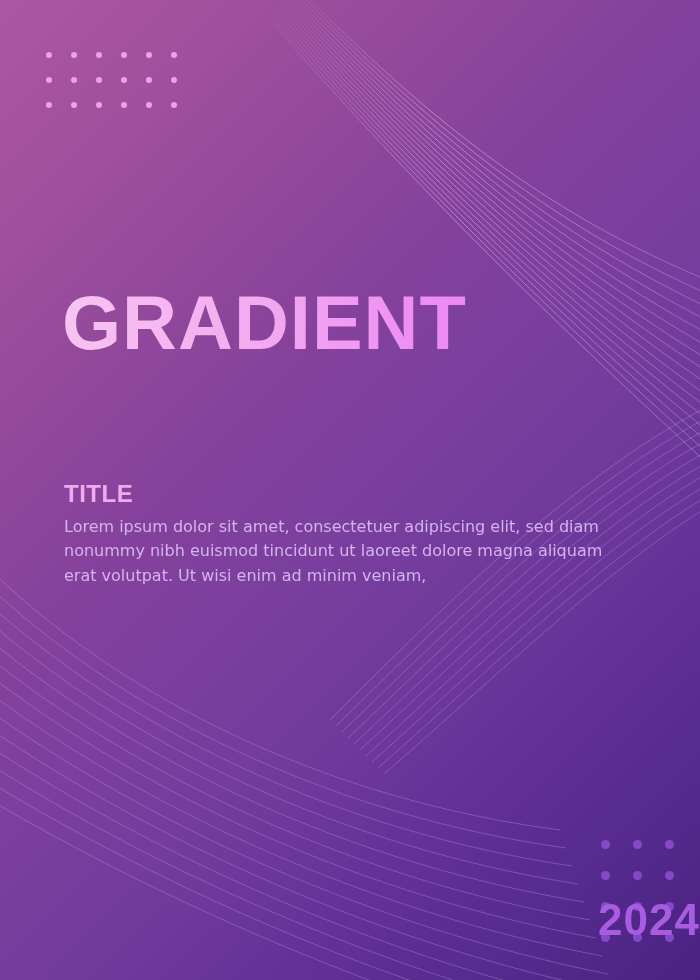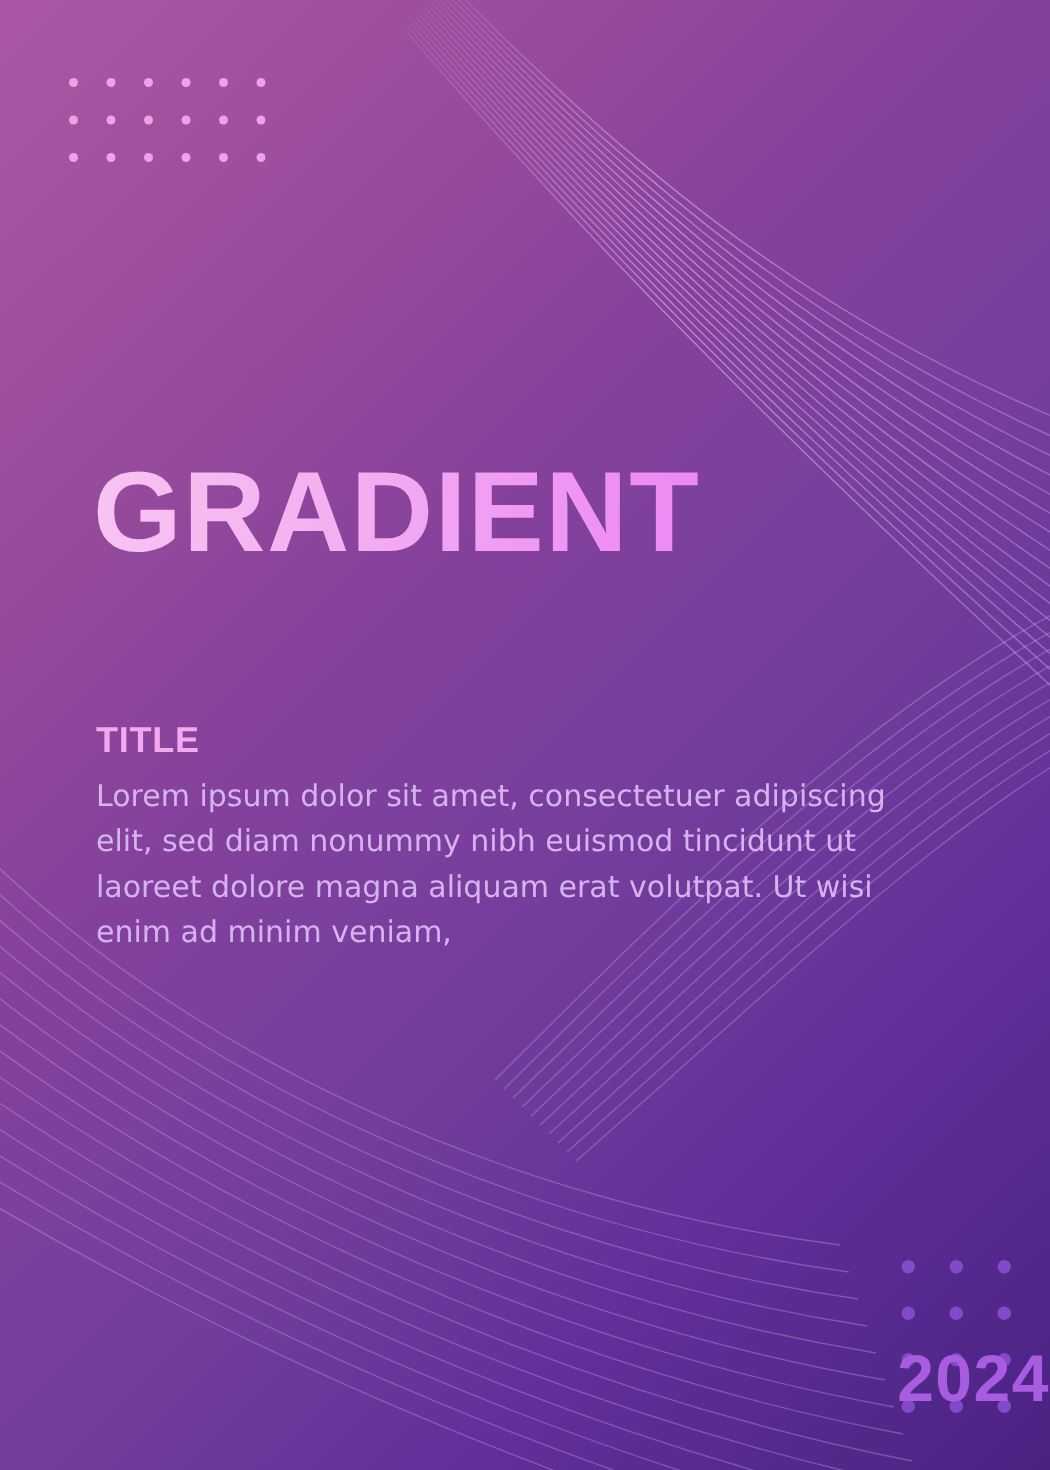--- a/index.html
+++ b/index.html
@@ -70,21 +70,21 @@
     width: 9px;
     height: 9px;
     background: #8d4fd6;
     opacity: .85;
   }
 
   
   .headline-block {
     position: absolute;
     left: 62px;
-    top: 307px;
+    top: 288px;
     width: 580px;
   }
 
   .headline-main {
     margin: 0;
     font-size: 76px;
     line-height: .92;
     font-weight: 700;
     letter-spacing: 1px;
     font-family: "Liberation Sans", sans-serif;
@@ -122,21 +122,21 @@
     font-size: 24px;
     line-height: 1;
     font-weight: 700;
     letter-spacing: .5px;
     color: #f2a9ee;
     font-family: "Liberation Sans", sans-serif;
   }
 
   .body-paragraph {
     margin: 0;
-    font-size: 20px;
+    font-size: 16px;
     line-height: 1.52;
     color: #d5b3ef;
     font-family: "DejaVu Sans", sans-serif;
   }
 
   
   .year {
     position: absolute;
     left: 0;
     right: 0;

